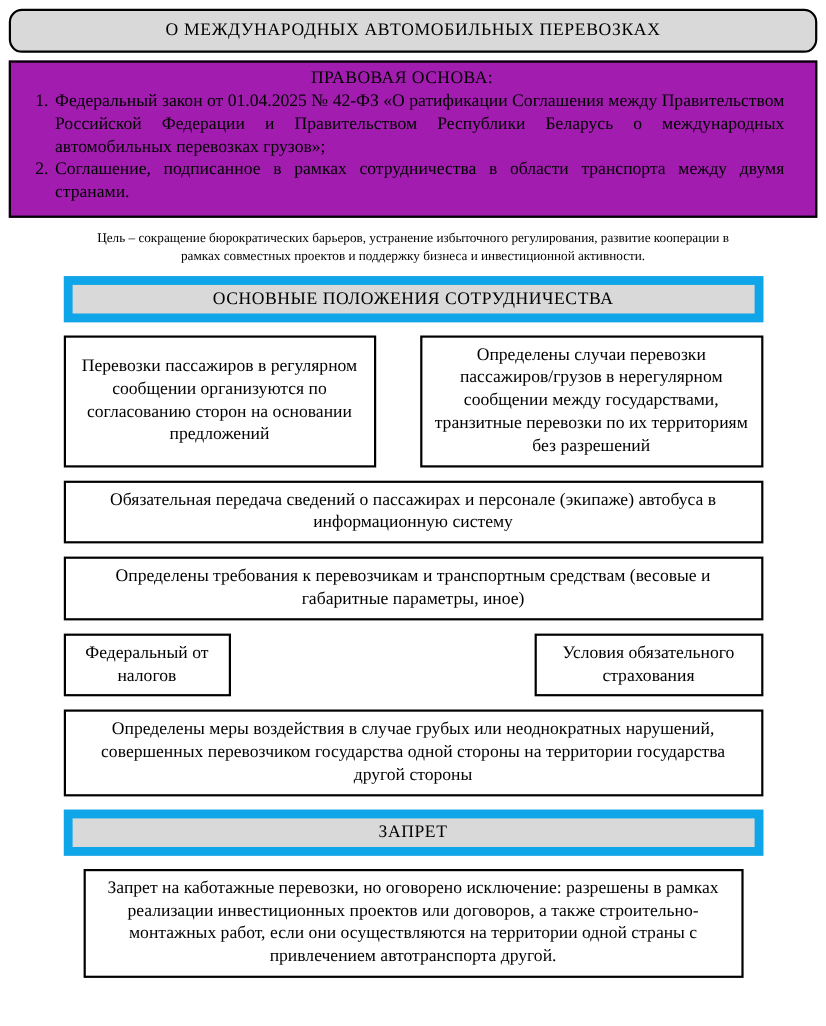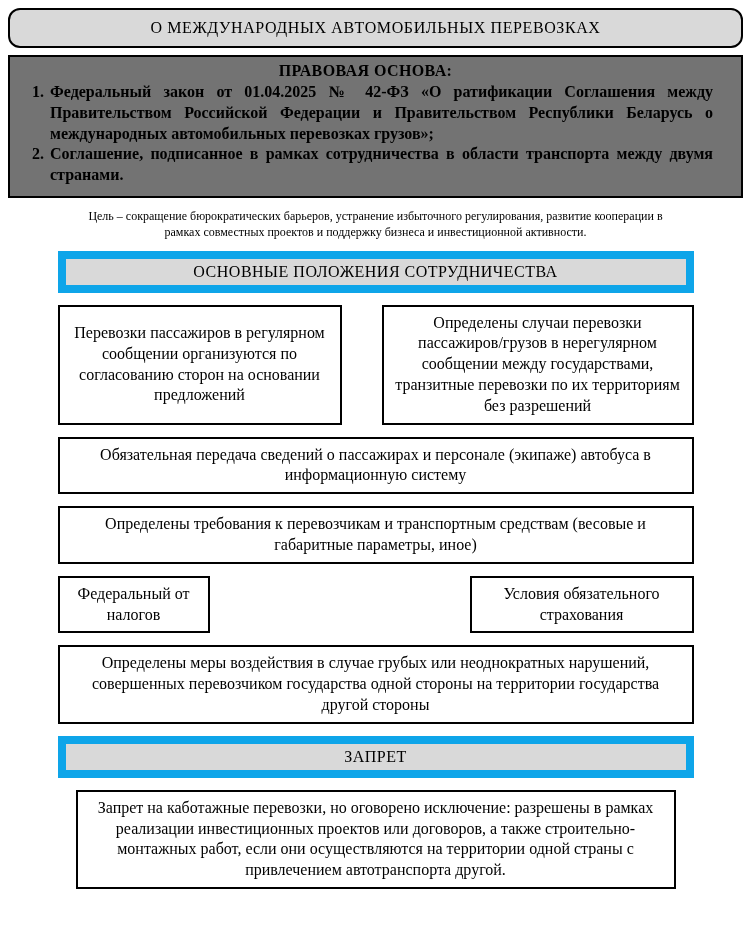--- a/index.html
+++ b/index.html
@@ -7,22 +7,22 @@
     width: 751px; height: 933px; box-sizing: border-box;
     padding: 8px 8px 0 8px; overflow: hidden;
     font-family: "Liberation Serif", serif; color: #000; background: #fff;
   }
   .title-box {
     border: 2px solid #000; border-radius: 12px; background: #d9d9d9;
     text-align: center; font-weight: normal; font-size: 16px;
     letter-spacing: 0.6px; padding: 9px 10px; box-sizing: border-box;
   }
   .legal-box {
-    border: 2px solid #000; background: #737373; margin-top: 7px;
-    padding: 5px 28px 10px 8px; box-sizing: border-box; font-size: 16px; font-weight: bold;
+    border: 2px solid #000; background: #a21caf; margin-top: 7px;
+    padding: 5px 28px 10px 8px; box-sizing: border-box; font-size: 16px;
   }
   .legal-heading { text-align: center; letter-spacing: 0.4px; }
   .legal-list { margin: 2px 0 0 0; padding-left: 30px; }
   .legal-list li { text-align: justify; line-height: 1.3; padding-left: 2px; }
   .goal {
     width: 596px; margin: 11px auto 10px auto; text-align: center;
     font-size: 12px; line-height: 1.32; font-family: Liberation Serif, serif;
   }
   .inner { width: 636px; margin: 0 auto; }
   .bar {
@@ -34,21 +34,21 @@
     border: 2px solid #000; background: #fff; text-align: center;
     font-size: 16px; line-height: 1.3; padding: 6px 10px;
     box-sizing: border-box;
   }
   .full { margin-top: 12px; }
   .row { display: flex; justify-content: space-between; margin-top: 12px; }
   .row .box { display: flex; align-items: center; justify-content: center; }
   .w-left  { width: 284px; }
   .w-right { width: 312px; }
   .w-s1 { width: 152px; }
-  .w-s2 { width: 224px; }
+  .w-s2 { width: 208px; }
   .w-s3 { width: 236px; }
   .final-box { width: 600px; margin: 12px auto 0 auto; }
 </style>
 </head>
 <body>
 
 <div class="page">
 
   <div class="title-box">О МЕЖДУНАРОДНЫХ АВТОМОБИЛЬНЫХ ПЕРЕВОЗКАХ</div>
 

